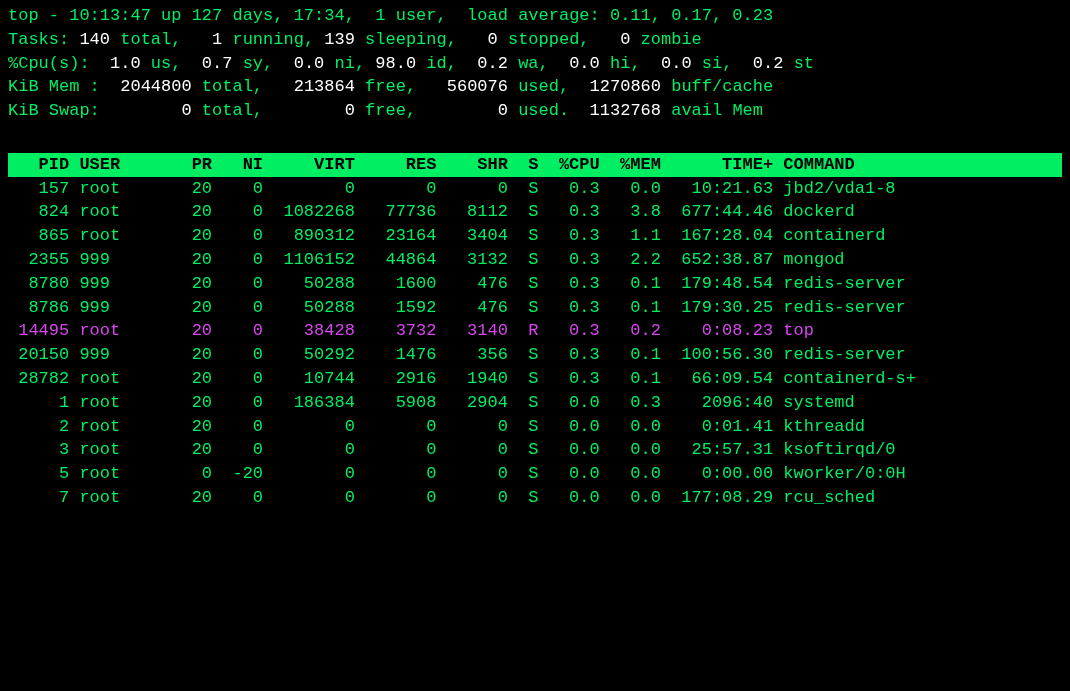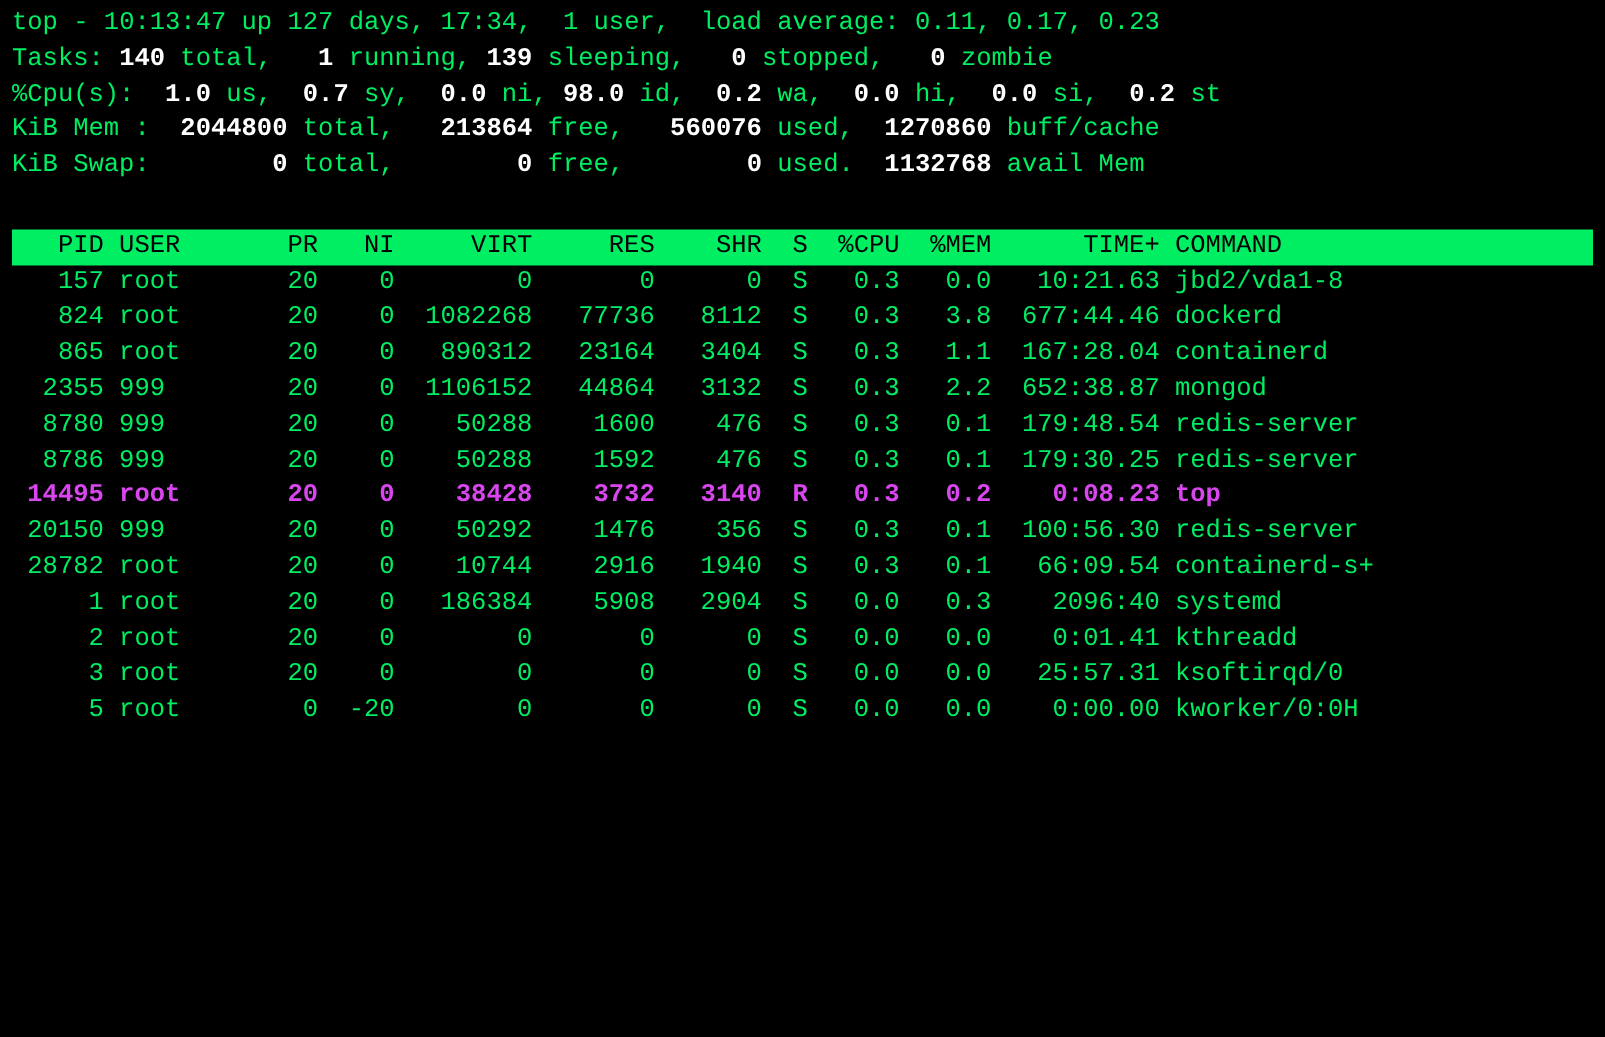--- a/index.html
+++ b/index.html
@@ -13,27 +13,27 @@
     width: 1070px;
     box-sizing: border-box;
   }
   .g { color: #00ee62; }
   .w { color: #fff; }
   .hdr-line { white-space: pre; }
   .col-hdr {
     background: #00ee62;
     color: #000;
     white-space: pre;
-    font-weight: normal;
+    font-weight: bold;
     margin-top: 6px;
   }
   .row { white-space: pre; }
   .row.hl { color: #d946ef; }
   .row.norm { color: #00ee62; }
-  .b { font-weight: bold; }
+  .b { font-weight: normal; }
 </style>
 </head>
 <body>
 
 <div class="hdr-line"><span class="g">top - </span><span class="g">10:13:47</span><span class="g"> up </span><span class="g">127 days, 17:34</span><span class="g">,  </span><span class="g">1 user</span><span class="g">,  load average: </span><span class="g">0.11, 0.17, 0.23</span></div>
 
 <div class="hdr-line"><span class="g">Tasks:</span><span class="g"> </span><span class="w b">140</span><span class="g"> </span><span class="g">total,</span><span class="g">   </span><span class="w b">1</span><span class="g"> </span><span class="g">running,</span><span class="g"> </span><span class="w b">139</span><span class="g"> </span><span class="g">sleeping,</span><span class="g">   </span><span class="w b">0</span><span class="g"> </span><span class="g">stopped,</span><span class="g">   </span><span class="w b">0</span><span class="g"> </span><span class="g">zombie</span></div>
 
 <div class="hdr-line"><span class="g">%Cpu(s):</span><span class="g">  </span><span class="w b">1.0</span><span class="g"> </span><span class="g">us,</span><span class="g">  </span><span class="w b">0.7</span><span class="g"> </span><span class="g">sy,</span><span class="g">  </span><span class="w b">0.0</span><span class="g"> </span><span class="g">ni,</span><span class="g"> </span><span class="w b">98.0</span><span class="g"> </span><span class="g">id,</span><span class="g">  </span><span class="w b">0.2</span><span class="g"> </span><span class="g">wa,</span><span class="g">  </span><span class="w b">0.0</span><span class="g"> </span><span class="g">hi,</span><span class="g">  </span><span class="w b">0.0</span><span class="g"> </span><span class="g">si,</span><span class="g">  </span><span class="w b">0.2</span><span class="g"> </span><span class="g">st</span></div>
 
@@ -52,13 +52,14 @@
     <div class="row norm">  2355 999        20    0  1106152   44864   3132  S   0.3   2.2  652:38.87 mongod</div>
     <div class="row norm">  8780 999        20    0    50288    1600    476  S   0.3   0.1  179:48.54 redis-server</div>
     <div class="row norm">  8786 999        20    0    50288    1592    476  S   0.3   0.1  179:30.25 redis-server</div>
     <div class="row hl b"> 14495 root       20    0    38428    3732   3140  R   0.3   0.2    0:08.23 top</div>
     <div class="row norm"> 20150 999        20    0    50292    1476    356  S   0.3   0.1  100:56.30 redis-server</div>
     <div class="row norm"> 28782 root       20    0    10744    2916   1940  S   0.3   0.1   66:09.54 containerd-s+</div>
     <div class="row norm">     1 root       20    0   186384    5908   2904  S   0.0   0.3    2096:40 systemd</div>
     <div class="row norm">     2 root       20    0        0       0      0  S   0.0   0.0    0:01.41 kthreadd</div>
     <div class="row norm">     3 root       20    0        0       0      0  S   0.0   0.0   25:57.31 ksoftirqd/0</div>
     <div class="row norm">     5 root        0  -20        0       0      0  S   0.0   0.0    0:00.00 kworker/0:0H</div>
+    <div class="row norm">     7 root       20    0        0       0      0  S   0.0   0.0  177:08.29 rcu_sched</div>
   </div>
 
 </body></html>

